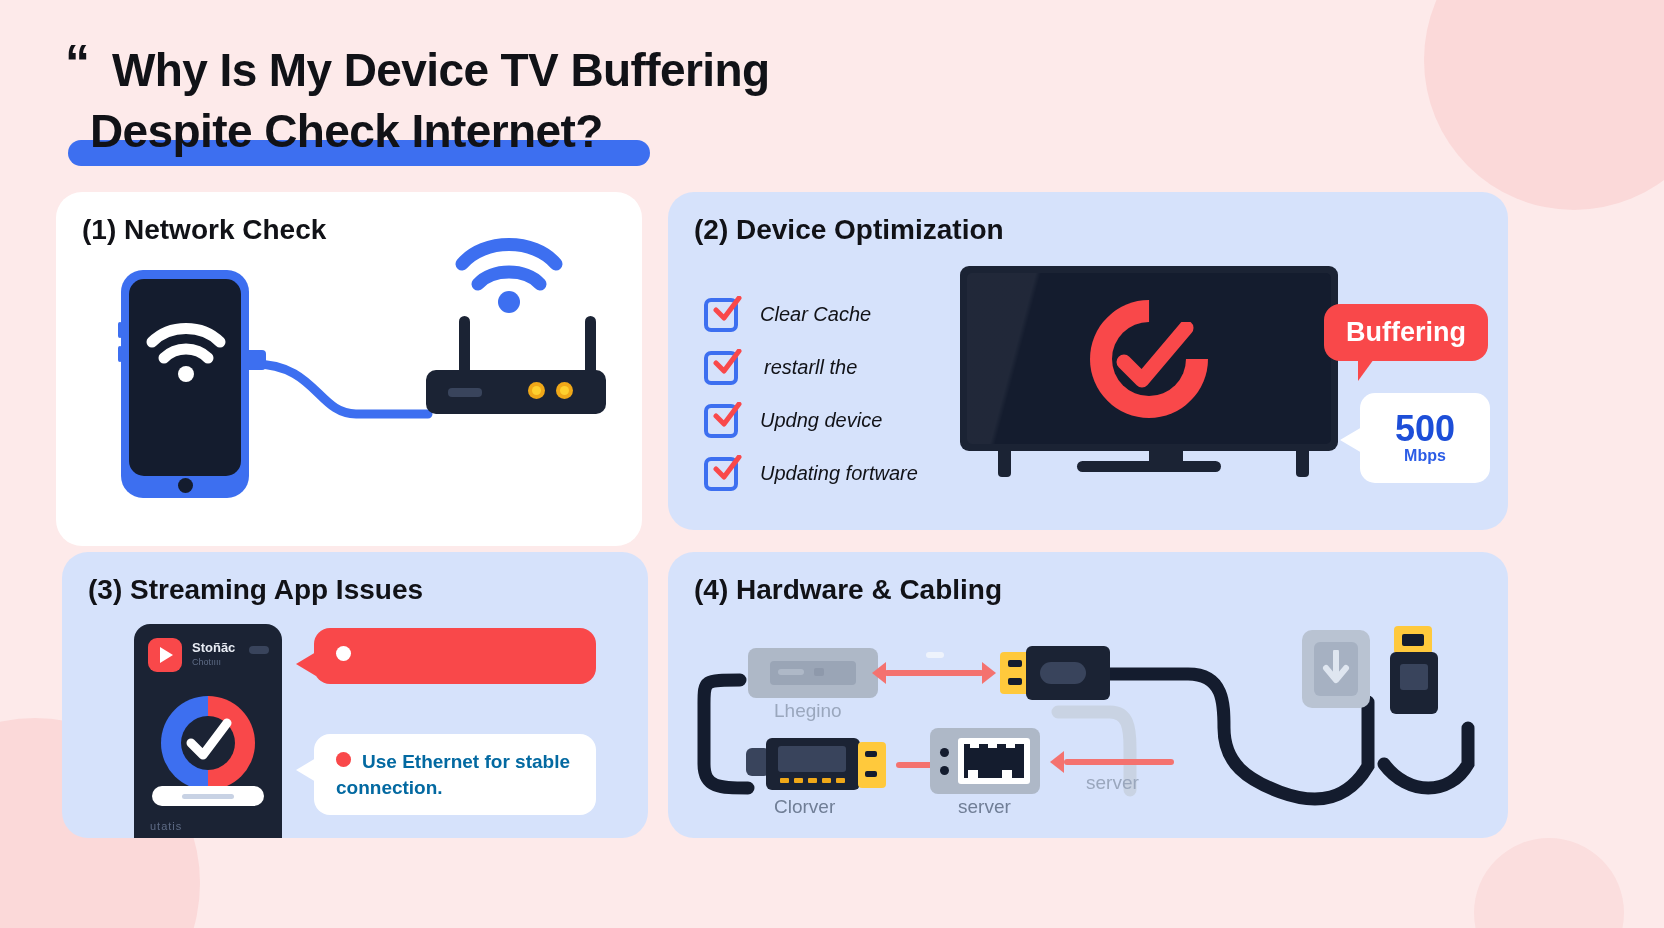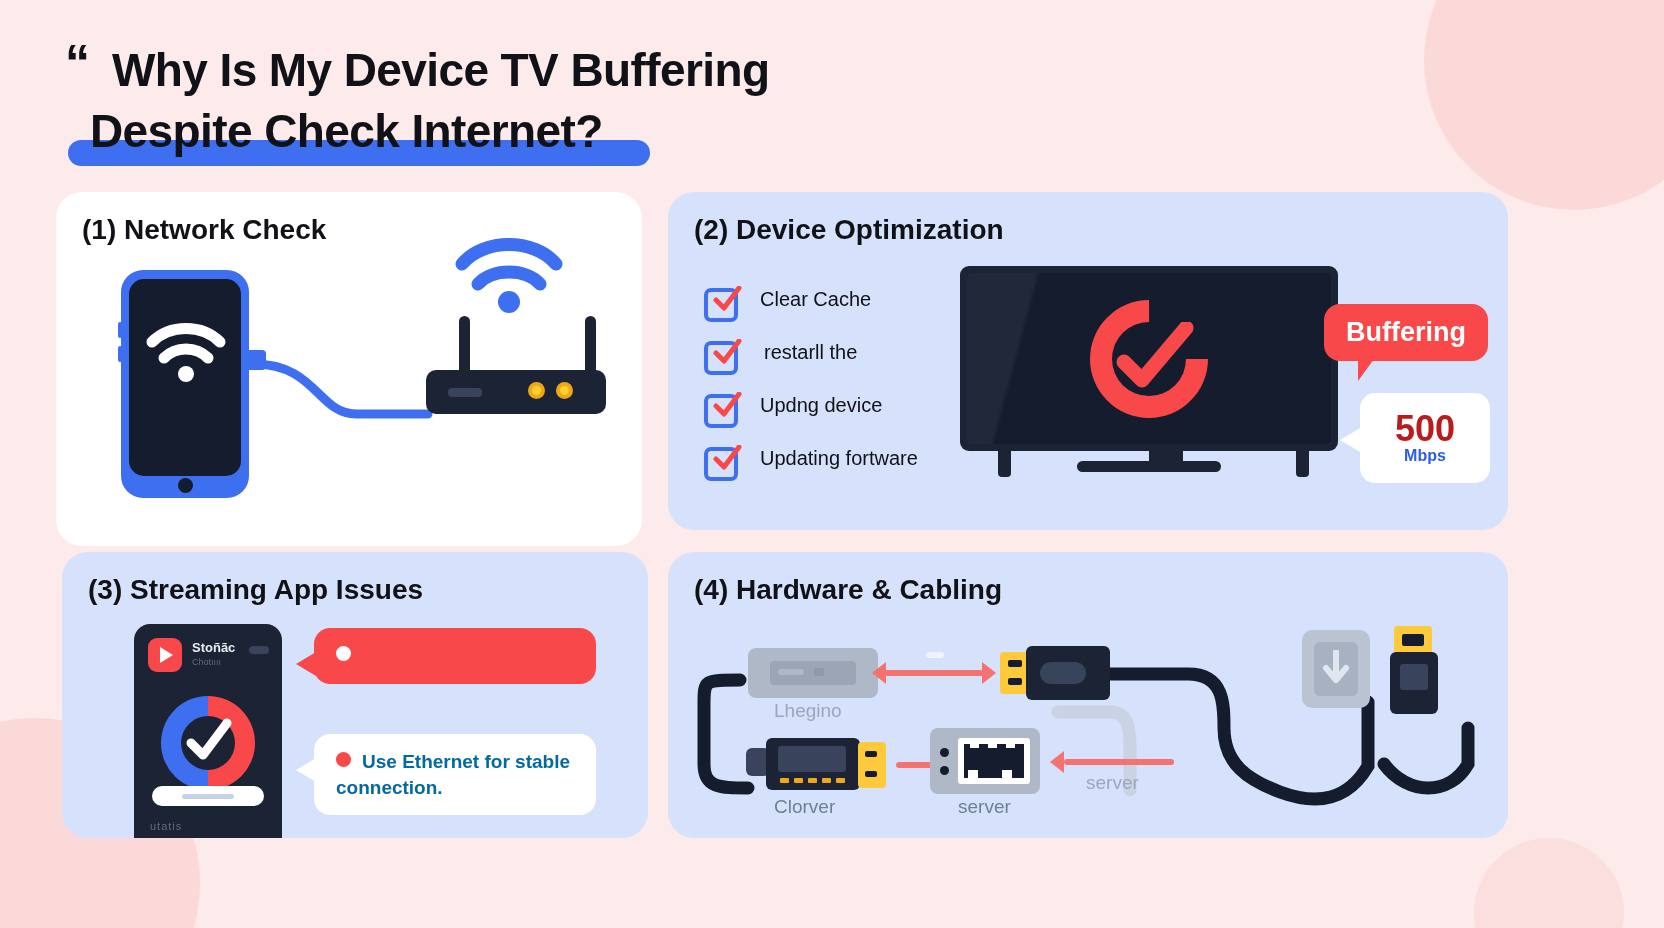--- a/index.html
+++ b/index.html
@@ -88,21 +88,21 @@
     position: absolute; left: 392px; top: 196px; width: 34px; height: 9px;
     background: #39445c; border-radius: 4px;
   }
   .cable-plug {
     position: absolute; left: 186px; top: 158px; width: 24px; height: 20px;
     background: #3d6ff0; border-radius: 4px;
   }
 
   
   .check-list { position: absolute; left: 36px; top: 96px; }
-  .check-row { display: flex; align-items: flex-start; height: 53px; }
+  .check-row { display: flex; align-items: center; height: 53px; font-style: italic; }
   .check-box {
     width: 34px; height: 34px; border: 4px solid #3d6ff0;
     border-radius: 7px; position: relative; flex: none; background: transparent;
   }
   .check-tick {
     position: absolute; left: 4px; top: -6px; width: 30px; height: 28px;
   }
   .check-label {
     margin-left: 22px; font-size: 20px; color: #111217; white-space: nowrap;
   }
@@ -159,21 +159,21 @@
   .card-speed {
     position: absolute; left: 692px; top: 201px; width: 130px; height: 90px;
     background: #ffffff; border-radius: 15px; z-index: 4;
     display: flex; flex-direction: column; align-items: center; justify-content: center;
   }
   .card-speed::before {
     content: ""; position: absolute; left: -20px; top: 34px;
     border-width: 13px 22px 13px 0; border-style: solid;
     border-color: transparent #ffffff transparent transparent;
   }
-  .speed-num { font-size: 36px; font-weight: bold; color: #b91c1c; line-height: 1; }
+  .speed-num { font-size: 36px; font-weight: bold; color: #1d4ed8; line-height: 1; }
   .speed-unit { font-size: 16px; font-weight: bold; color: #2b5ce6; margin-top: 0; }
 
   
   .phone-3 {
     position: absolute; left: 72px; top: 72px; width: 148px; height: 214px;
     background: #1b2334; border-radius: 16px 16px 0 0; overflow: hidden;
   }
   .app-icon {
     position: absolute; left: 14px; top: 14px; width: 34px; height: 34px;
     background: #f9484a; border-radius: 9px;

